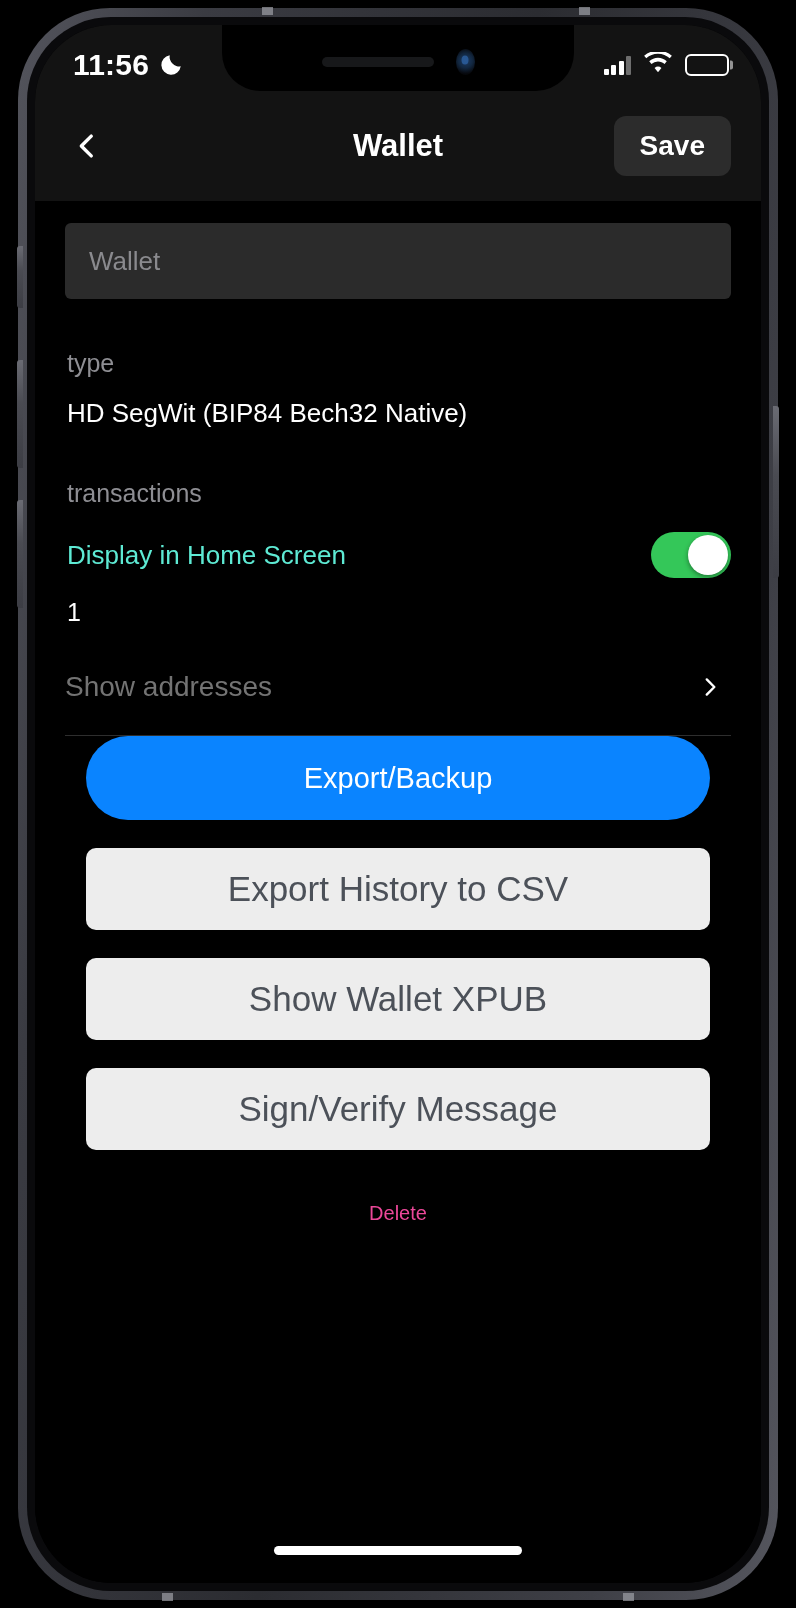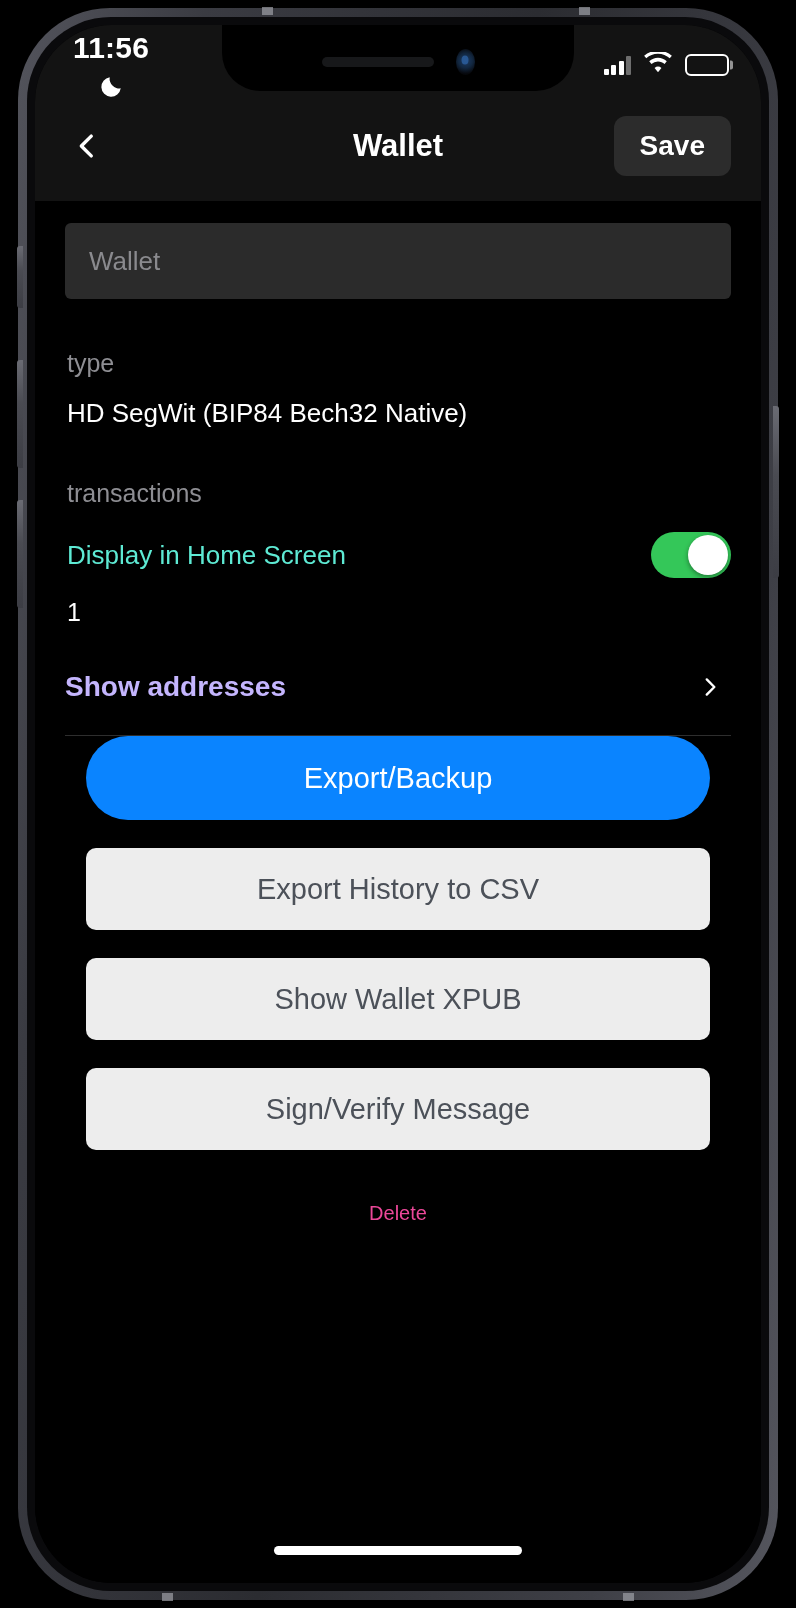--- a/index.html
+++ b/index.html
@@ -119,21 +119,20 @@
     display: flex;
     align-items: center;
     justify-content: space-between;
     padding: 14px 32px 0 38px;
     color: #fff;
   }
   #status-left {
     display: flex;
     align-items: center;
     gap: 9px;
-    flex-direction: column;
   }
   #status-time {
     font-size: 30px;
     font-weight: bold;
     letter-spacing: .2px;
   }
   #moon-icon { display: block; }
   #status-right {
     display: flex;
     align-items: center;
@@ -286,23 +285,23 @@
 
   #show-addresses-row {
     display: flex;
     align-items: center;
     justify-content: space-between;
     margin-top: 44px;
     padding: 0 8px 0 0;
     cursor: pointer;
   }
   #show-addresses-label {
-    color: #c4b5fd;
+    color: #737373;
     font-size: 28px;
-    font-weight: bold;
+    font-weight: normal;
   }
 
   #divider {
     height: 1px;
     background: #2e2e2e;
     margin-top: 32px;
   }
 
   #button-stack {
     display: flex;
@@ -320,21 +319,21 @@
     font-family: inherit;
     cursor: pointer;
   }
   .btn-secondary {
     width: 624px;
     height: 82px;
     background: #ededed;
     color: #4c5159;
     border: none;
     border-radius: 10px;
-    font-size: 29px;
+    font-size: 35px;
     font-family: inherit;
     margin-top: 28px;
     cursor: pointer;
   }
   #delete-button {
     margin-top: 52px;
     background: none;
     border: none;
     color: #ec4899;
     font-size: 20px;

